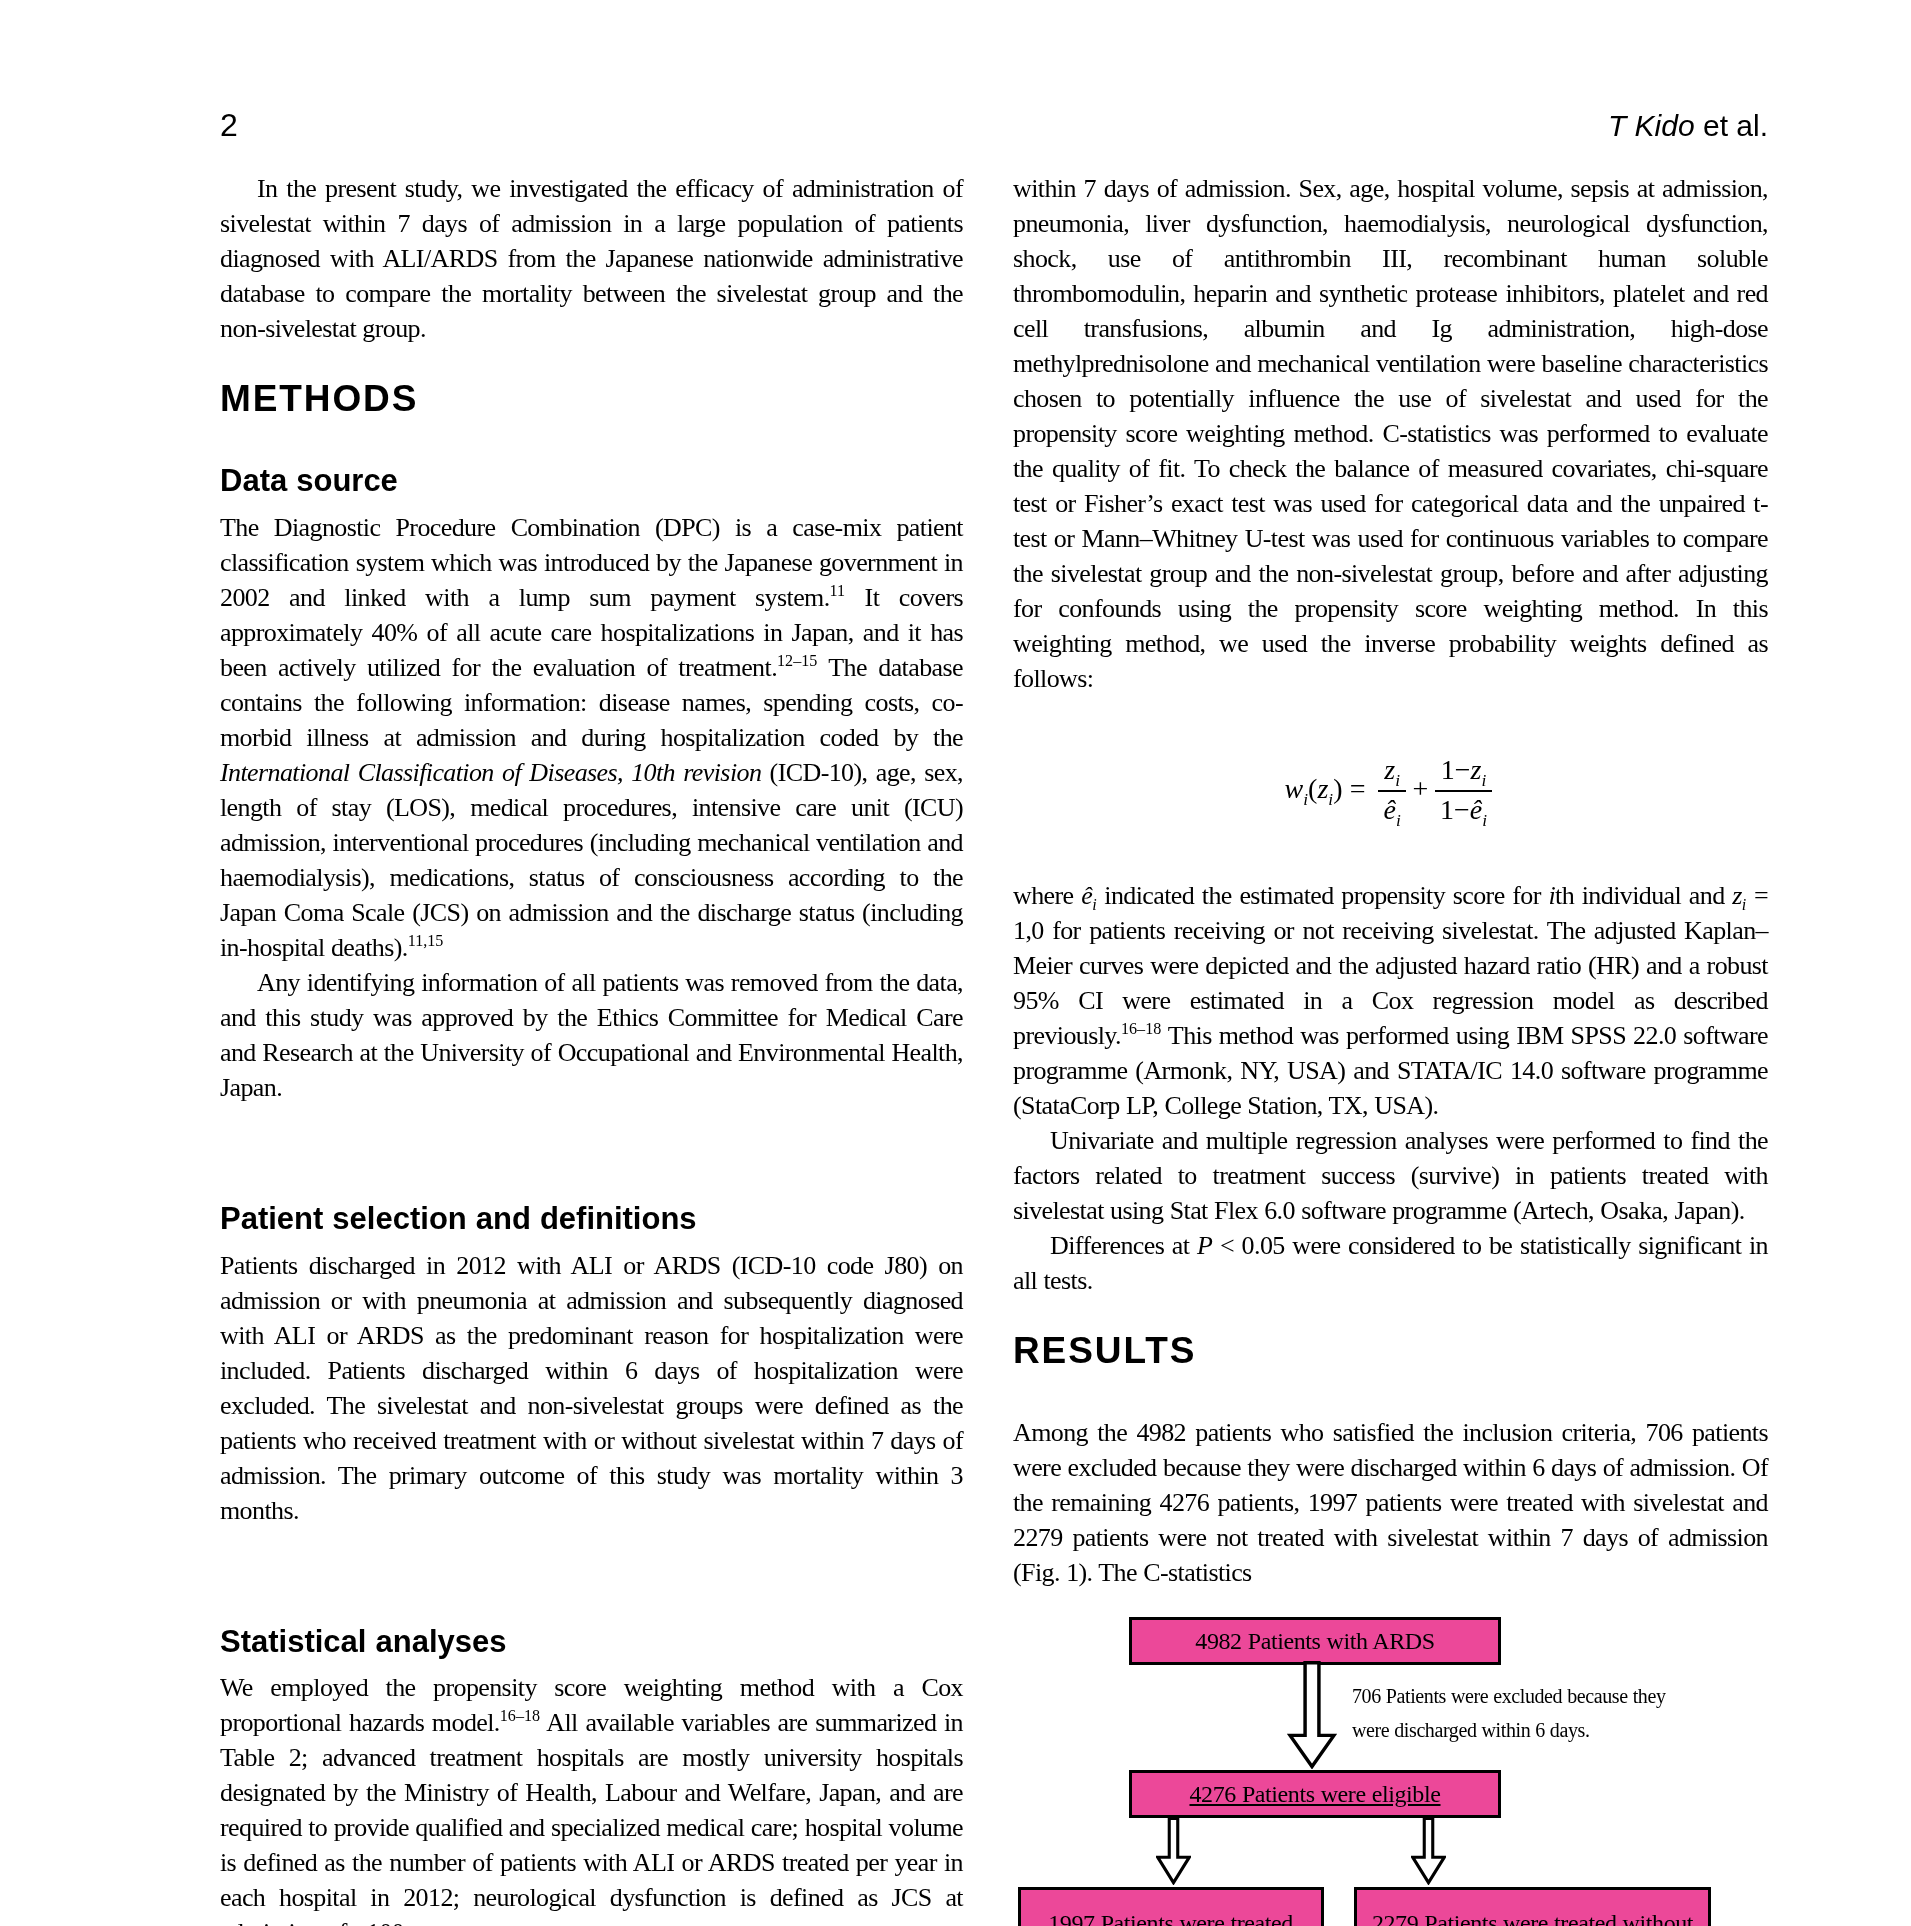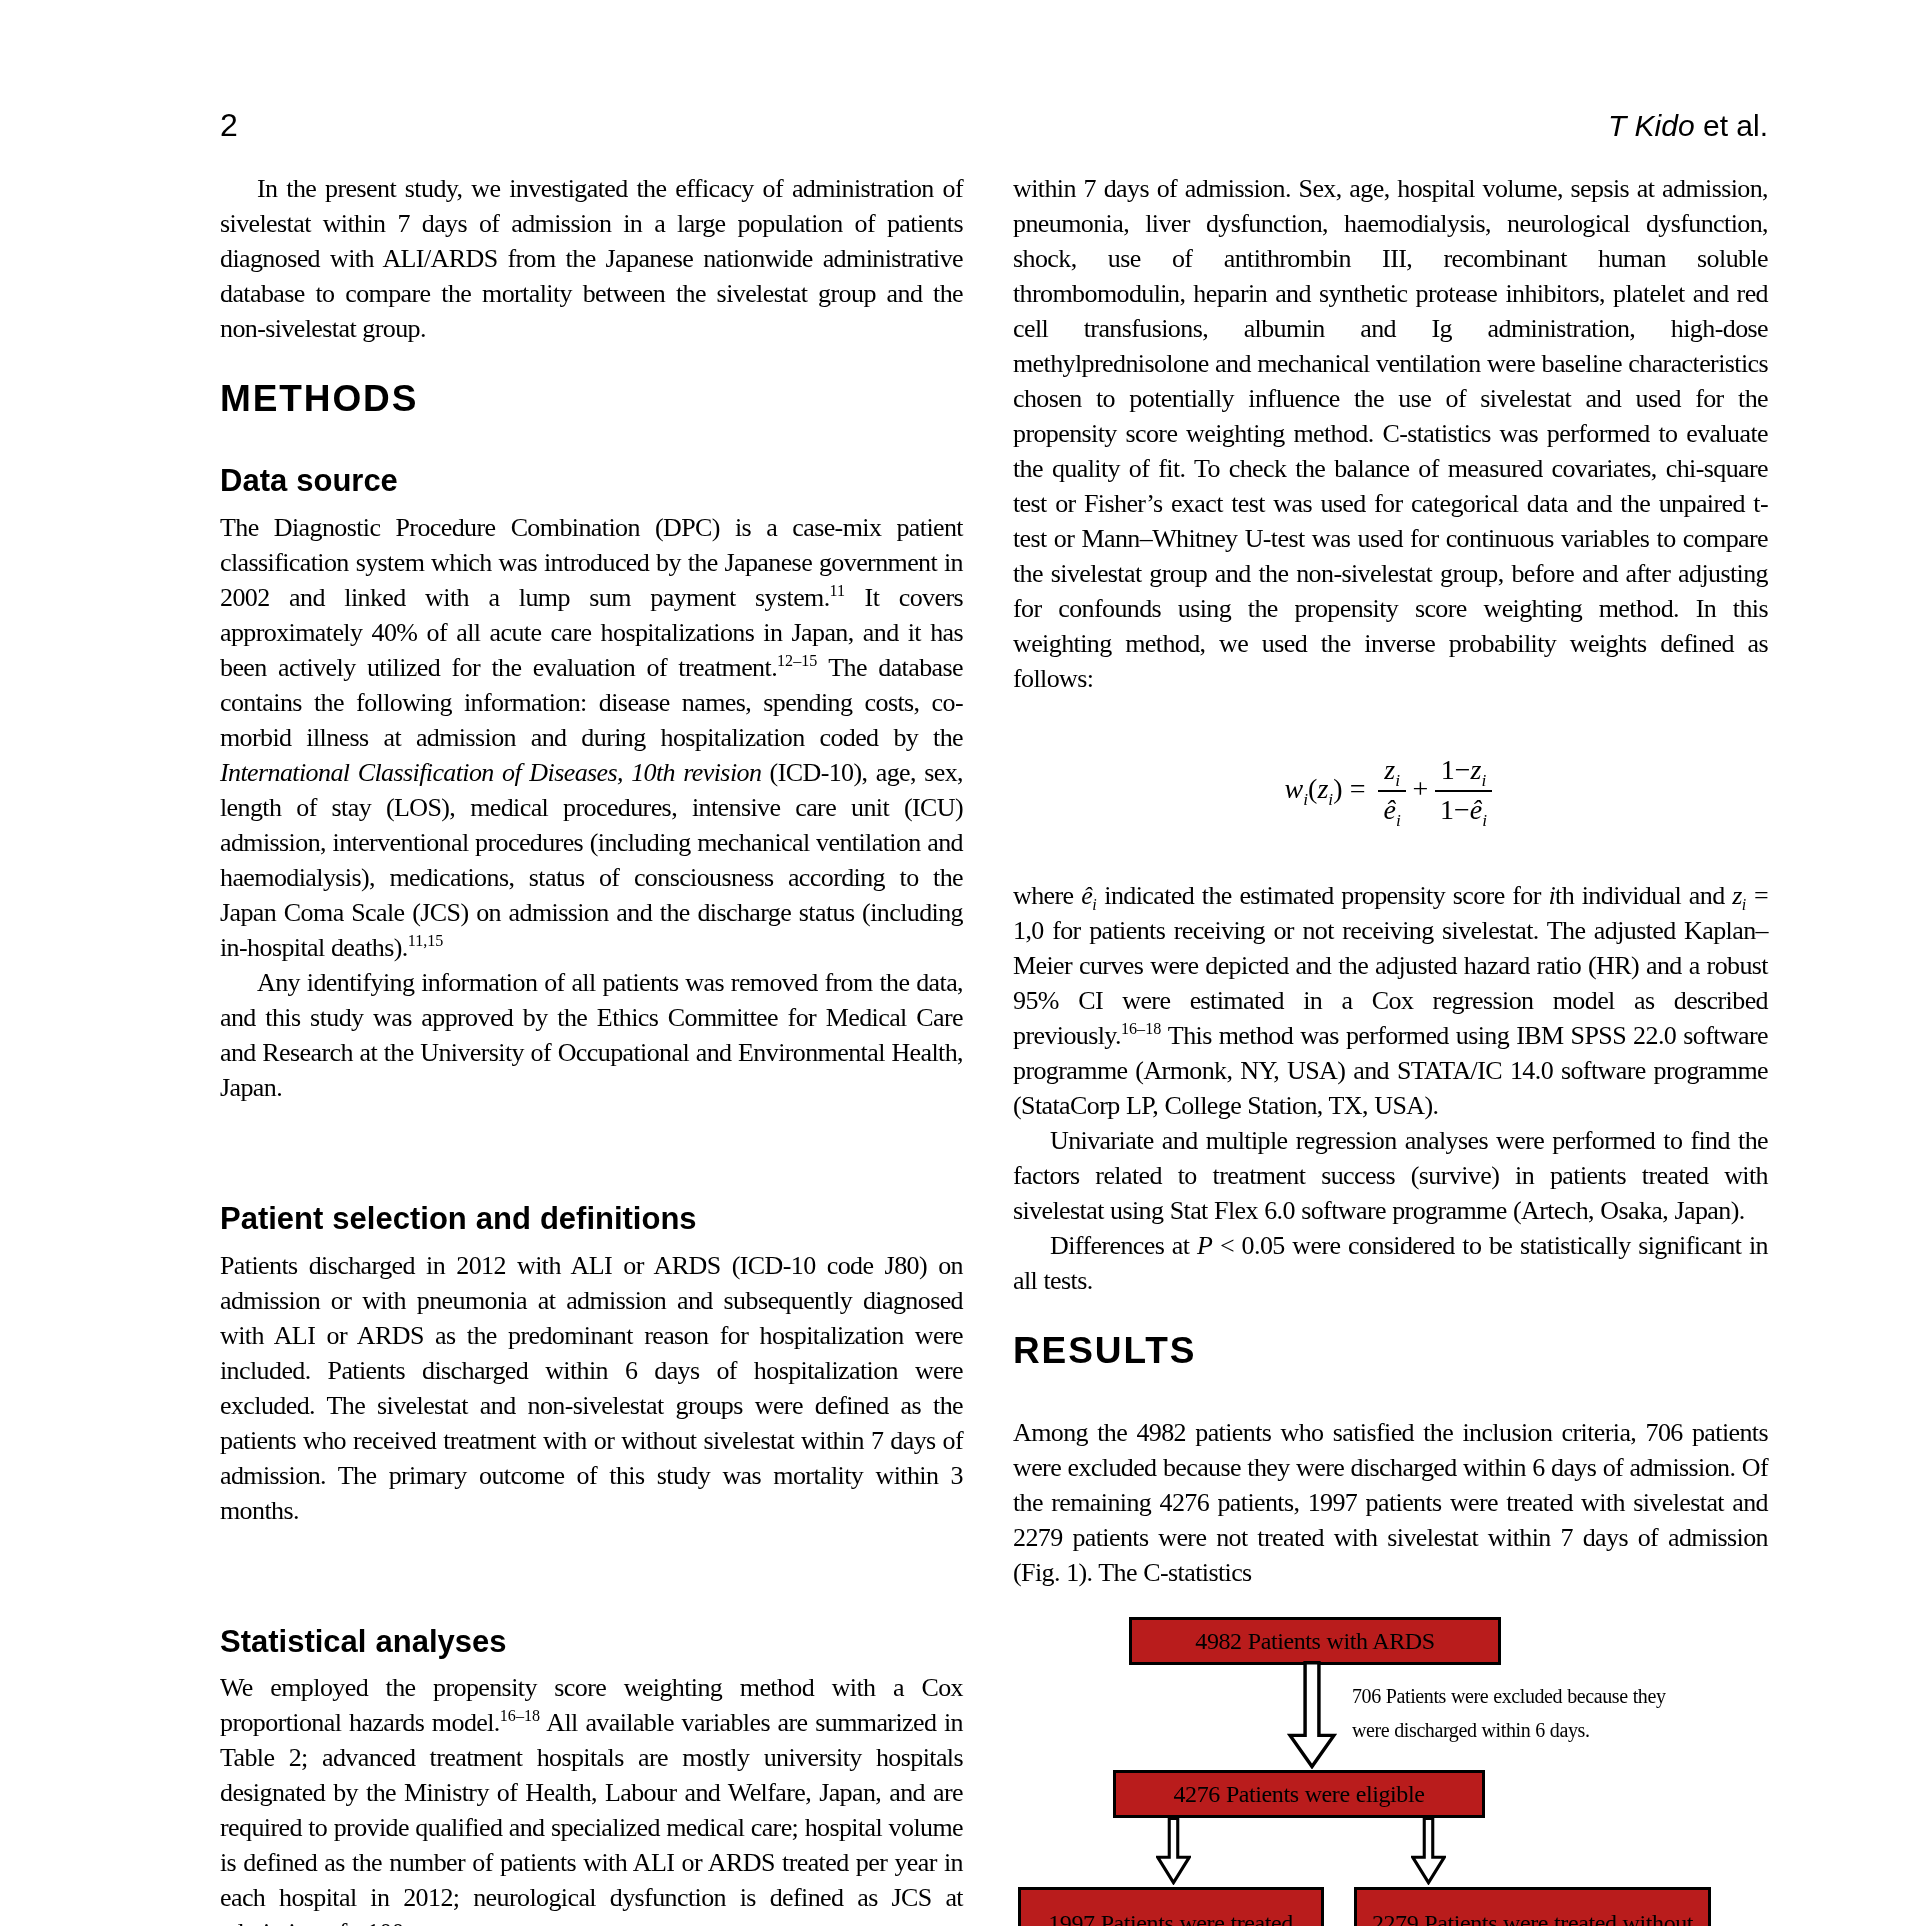--- a/index.html
+++ b/index.html
@@ -24,23 +24,23 @@
   .rsub{vertical-align:sub;font-size:62%;line-height:0;letter-spacing:0;}
   
   .formula{display:flex;justify-content:center;align-items:center;margin:58px 0 54px 0;font-size:28px;line-height:1;letter-spacing:0;text-align:center;}
   .formula .lhs{margin-right:8.5px;}
   .frac{display:inline-flex;flex-direction:column;vertical-align:middle;margin:0 4px;}
   .frac .num{border-bottom:2.3px solid #000;padding:2.3px 5.4px 5.4px 5.4px;}
   .frac .den{padding:4.6px 5.4px 0 5.4px;}
   .plus{margin:0 2.3px;}
   
   .figure{position:relative;margin-top:27px;height:339px;text-align:left;letter-spacing:-0.4px;}
-  .fbox{position:absolute;border:3.5px solid #000;display:flex;flex-direction:column;align-items:center;justify-content:center;background:#b91c1c;font-size:24px;line-height:31px;text-align:center;}
+  .fbox{position:absolute;border:3.5px solid #000;display:flex;flex-direction:column;align-items:center;justify-content:center;background:#ec4899;font-size:24px;line-height:31px;text-align:center;}
   #fbox-top{left:116px;top:0;width:366px;height:42px;}
-  #fbox-mid{left:100px;top:153px;width:366px;height:42px;}
+  #fbox-mid{left:116px;top:153px;width:366px;height:42px;text-decoration:underline;}
   #fbox-left{left:4.6px;top:270px;width:300px;height:66px;}
   #fbox-right{left:341px;top:270px;width:351px;height:66px;}
   .excl-note{position:absolute;left:339px;top:62px;width:416px;font-size:20px;line-height:34px;text-align:left;}
   .farrow{position:absolute;}
   #farrow-big{left:274px;top:44px;}
   #farrow-left{left:143px;top:200px;}
   #farrow-right{left:398px;top:200px;}
 </style>
 </head>
 <body>

